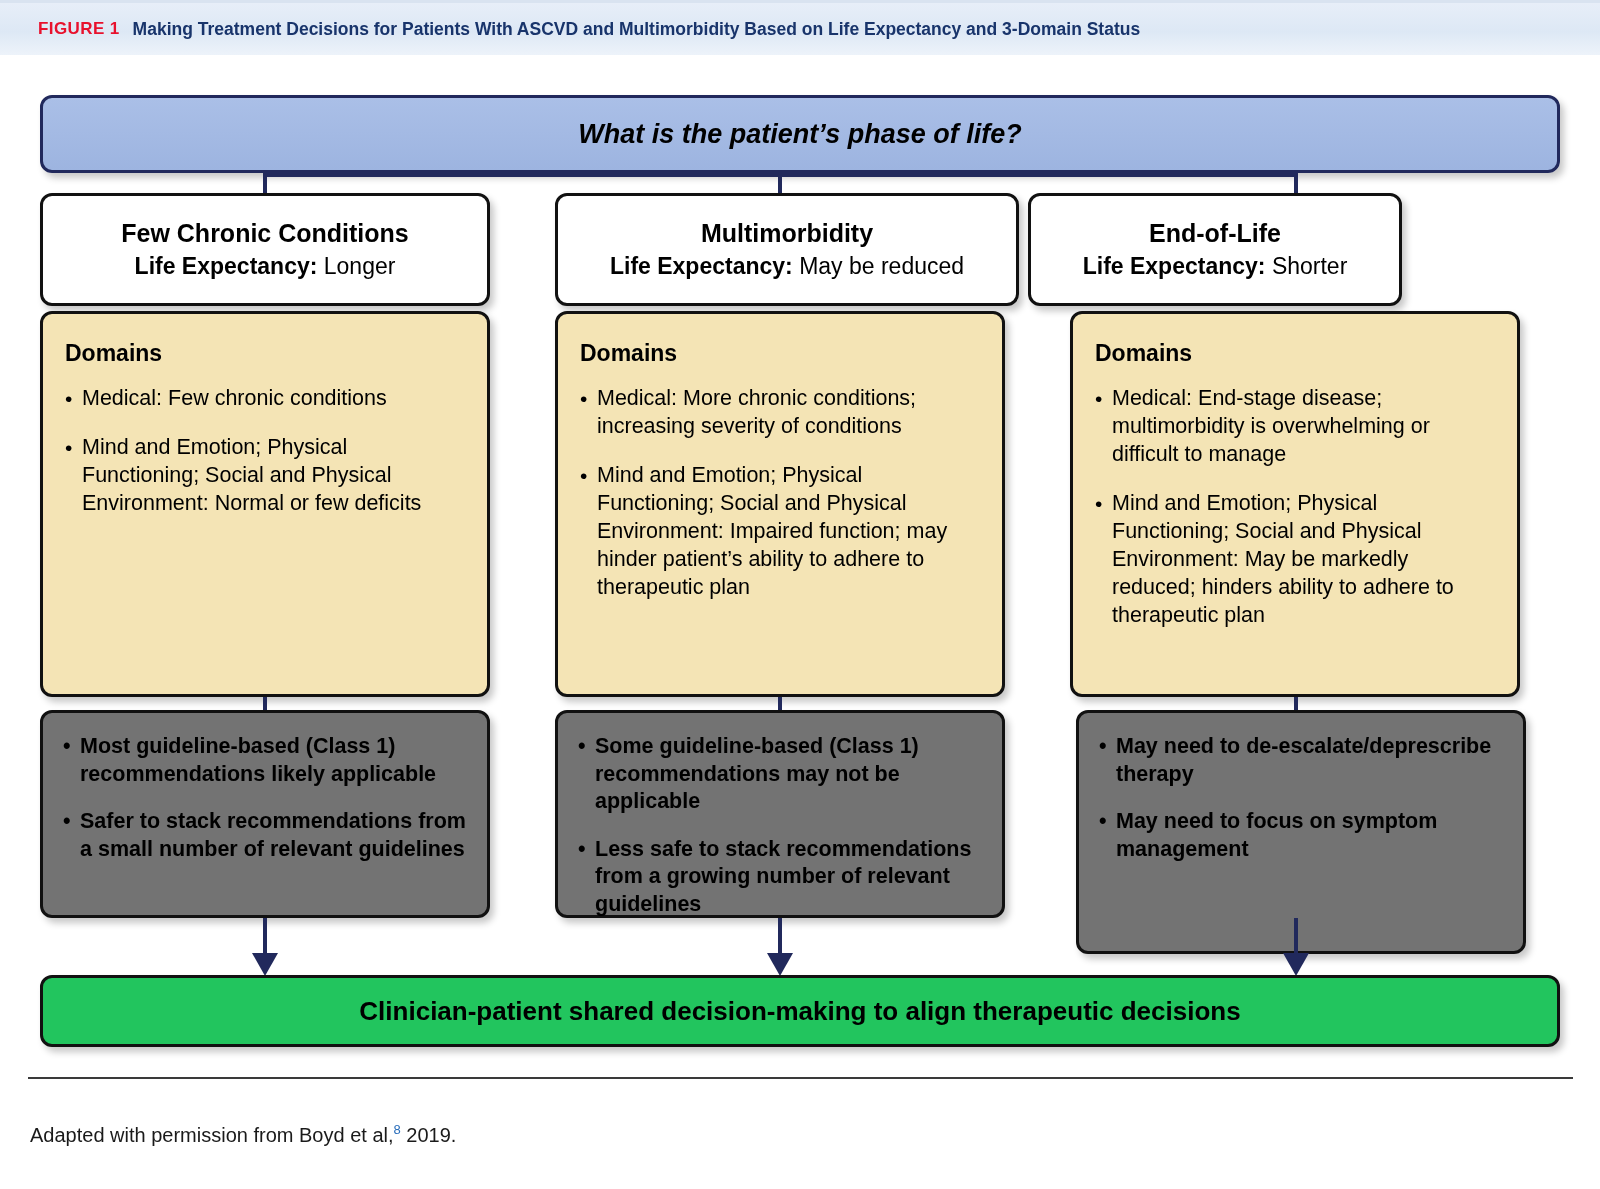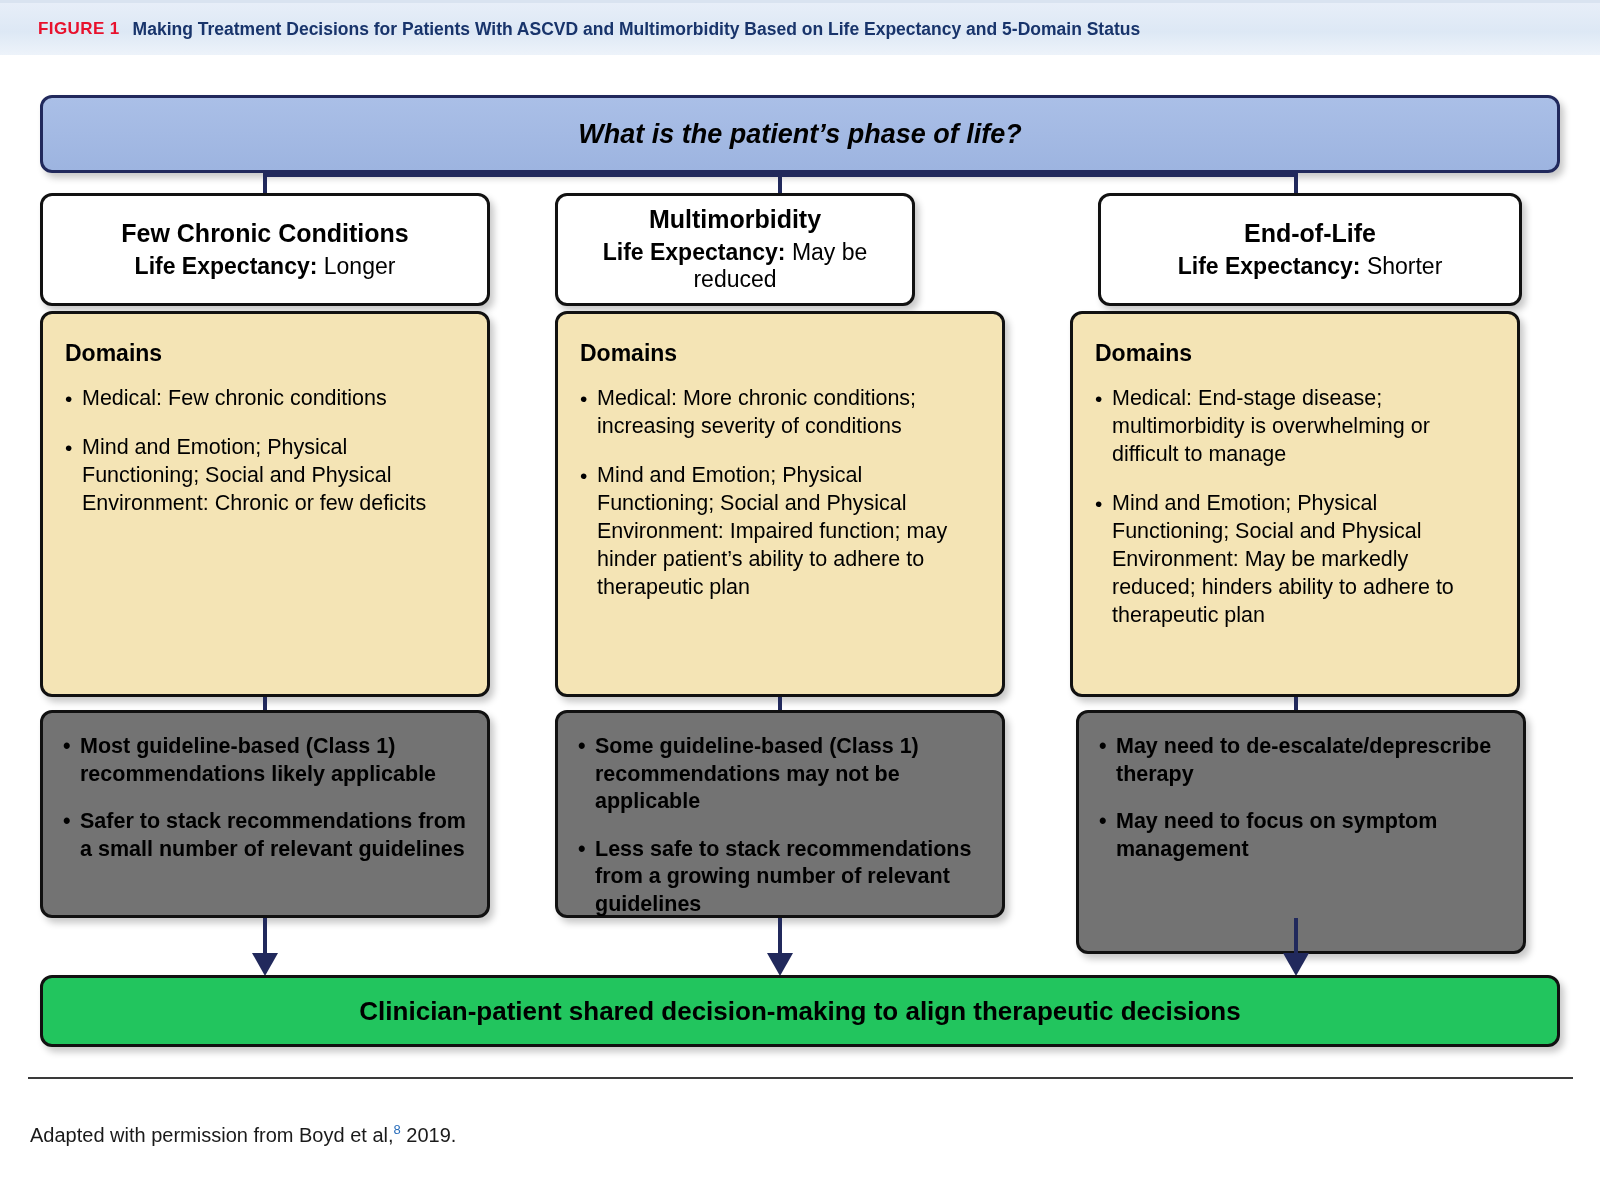--- a/index.html
+++ b/index.html
@@ -221,21 +221,21 @@
     vertical-align: super;
   }
 </style>
 </head>
 <body>
 
 <div id="page">
 
   <div class="fig-header">
     <span class="fig-label">FIGURE 1</span>
-    <span class="fig-title">Making Treatment Decisions for Patients With ASCVD and Multimorbidity Based on Life Expectancy and 5-Domain Status</span>
+    <span class="fig-title">Making Treatment Decisions for Patients With ASCVD and Multimorbidity Based on Life Expectancy and 3-Domain Status</span>
   </div>
 
   <div class="canvas">
 
     <div class="box box-blue blue-banner" style="left:40px; top:40px; width:1520px; height:78px;">
       <span class="banner-text">What is the patient’s phase of life?</span>
     </div>
 
     <div class="conn-h" style="left:263px; top:118px; width:1035px;"></div>
 
@@ -254,21 +254,21 @@
     <div class="box box-yellow" style="left:40px; top:256px; width:450px; height:386px;">
       <div class="domains-inner">
         <div class="domains-heading">Domains</div>
         <ul class="bullet-list">
           <li>
             <span class="lbl">Medical:</span>
             <span class="val">Few chronic conditions</span>
           </li>
           <li>
             <span class="lbl">Mind and Emotion; Physical Functioning; Social and Physical Environment:</span>
-            <span class="val">Chronic or few deficits</span>
+            <span class="val">Normal or few deficits</span>
           </li>
         </ul>
       </div>
     </div>
 
     <div class="conn" style="left:263px; top:642px; height:18px;"></div>
 
     <div class="box box-pink" style="left:40px; top:655px; width:450px; height:208px;">
       <div class="rec-inner">
         <ul class="rec-list">
@@ -276,21 +276,21 @@
           <li>Safer to stack recommendations from a small number of relevant guidelines</li>
         </ul>
       </div>
     </div>
 
     <div class="arrow-wrap" style="left:250px; top:863px; height:58px;">
       <div class="arrow-stem" style="height:37px;"></div>
       <div class="arrow-head" style="top:35px;"></div>
     </div>
 
-    <div class="box box-white phase-card" style="left:555px; top:138px; width:360px; height:113px;">
+    <div class="box box-white phase-card" style="left:555px; top:138px; width:464px; height:113px;">
       <div class="phase-name">Multimorbidity</div>
       <div class="phase-le">
         <span class="lbl">Life Expectancy:</span>
         <span class="val">May be reduced</span>
       </div>
     </div>
 
     <div class="box box-yellow" style="left:555px; top:256px; width:450px; height:386px;">
       <div class="domains-inner">
         <div class="domains-heading">Domains</div>
@@ -316,21 +316,21 @@
           <li>Less safe to stack recommendations from a growing number of relevant guidelines</li>
         </ul>
       </div>
     </div>
 
     <div class="arrow-wrap" style="left:765px; top:863px; height:58px;">
       <div class="arrow-stem" style="height:37px;"></div>
       <div class="arrow-head" style="top:35px;"></div>
     </div>
 
-    <div class="box box-white phase-card" style="left:1098px; top:138px; width:424px; height:113px;">
+    <div class="box box-white phase-card" style="left:1028px; top:138px; width:374px; height:113px;">
       <div class="phase-name">End-of-Life</div>
       <div class="phase-le">
         <span class="lbl">Life Expectancy:</span>
         <span class="val">Shorter</span>
       </div>
     </div>
 
     <div class="box box-yellow" style="left:1070px; top:256px; width:450px; height:386px;">
       <div class="domains-inner">
         <div class="domains-heading">Domains</div>

